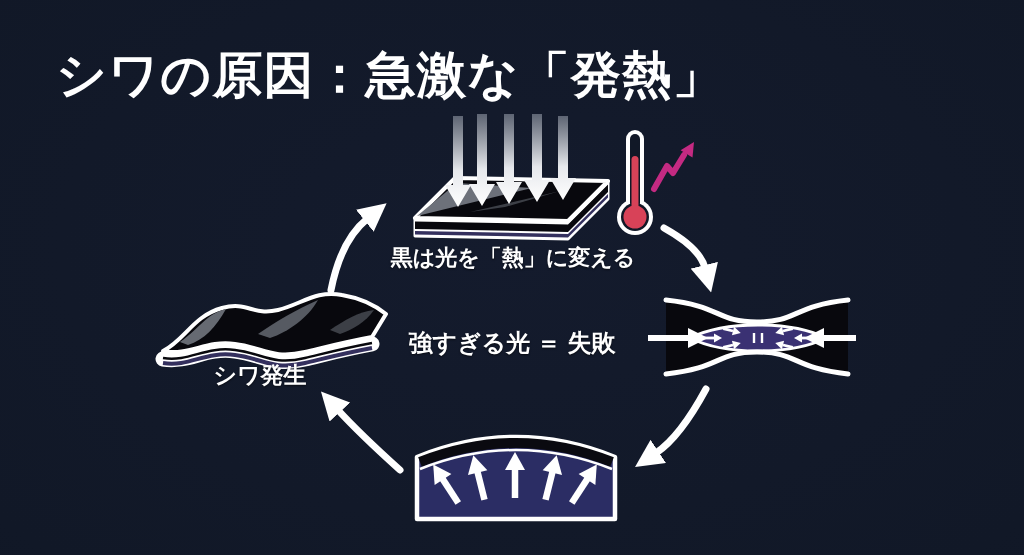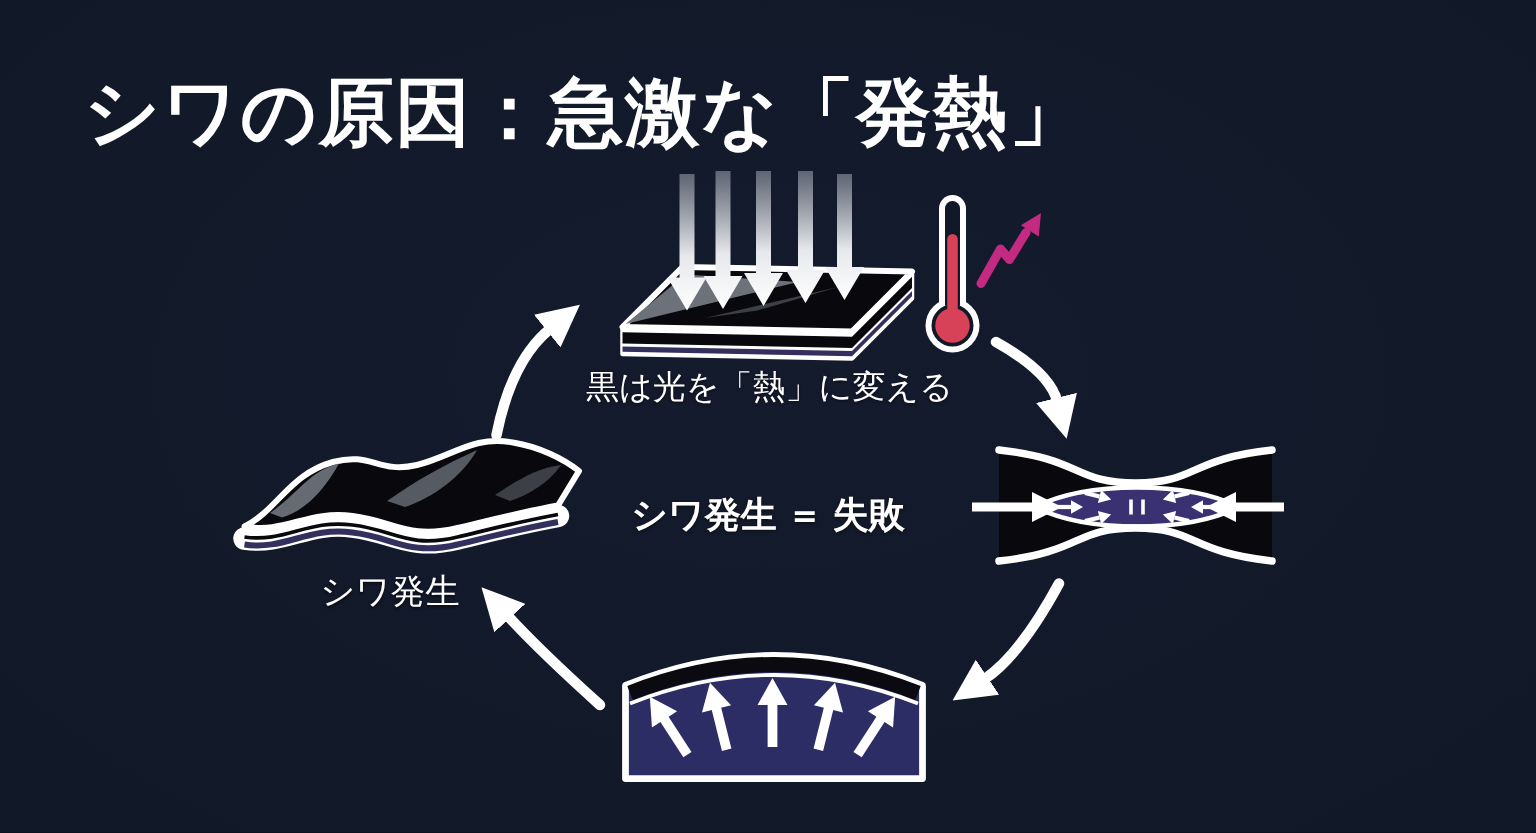--- a/index.html
+++ b/index.html
@@ -12,21 +12,21 @@
     color:#fff;
   }
   .title{
     position:absolute;left:56px;top:42px;
     font-size:50px;font-weight:800;letter-spacing:1px;
     white-space:nowrap;
   }
   .lbl{
     position:absolute;
     transform:translateX(-50%);
-    font-size:23px;font-weight:400;
+    font-size:23px;font-weight:700;
     white-space:nowrap;
     text-shadow:0 1px 2px rgba(0,0,0,.6);
   }
   .lbl.small{font-size:22px;}
   .note{
     position:absolute;
     transform:translateX(-50%);
     font-size:24px;font-weight:700;white-space:nowrap;
     text-shadow:0 1px 2px rgba(0,0,0,.6);
   }
@@ -135,16 +135,16 @@
       <path d="M163,351 C185,340 193,316 222,308 C248,301 252,316 278,310 C302,304 316,290 342,295
                C360,298 376,306 386,314 L372,337
                C345,342 330,346 305,352 C272,360 262,347 235,344 C205,340 190,356 163,351 Z" fill="#08080d" stroke="#ffffff" stroke-width="4" stroke-linejoin="round"></path>
       <path d="M180,342 C200,328 206,314 226,309 C216,327 204,340 188,345 Z" fill="#666a72"></path>
       <path d="M258,334 C278,320 296,310 318,300 C308,318 288,332 270,338 Z" fill="#565a62"></path>
       <path d="M330,330 C345,320 358,312 374,310 C366,322 352,330 340,334 Z" fill="#3c3f46"></path>
     </g>
   </svg>
 
   <div class="lbl small" style="left:513px;top:243px">黒は光を「熱」に変える</div>
-  <div class="lbl" style="left:260px;top:379px">シワ発生</div>
-  <div class="note" style="left:512px;top:327px">シワ発生 ＝ 失敗</div>
+  <div class="lbl" style="left:260px;top:360px">シワ発生</div>
+  <div class="note" style="left:512px;top:327px">強すぎる光 ＝ 失敗</div>
 
 </div>
 
 </body></html>

